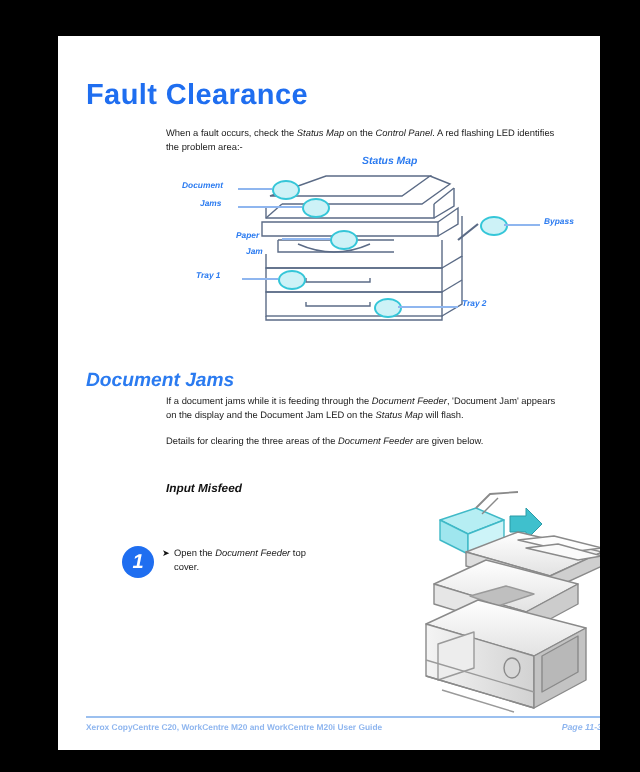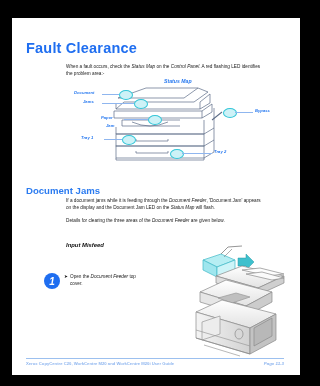--- a/index.html
+++ b/index.html
@@ -6,21 +6,21 @@
   body{
     width:300px;height:386px;
     background:#000;
     font-family:"Liberation Sans",sans-serif;
     overflow:hidden;
     position:relative;
   }
   
   #page{
     position:absolute;
-    left:12px;top:18px;
+    left:29px;top:18px;
     width:288px;height:357px;
     background:#ffffff;
     overflow:hidden;
   }
   
   #tab{
     position:absolute;
     right:0px;top:18px;
     width:14px;height:100px;
     overflow:hidden;
@@ -41,20 +41,21 @@
     line-height:6.6px;
     color:#1a1a1a;
     letter-spacing:0px;
   }
   .para i{font-style:italic;}
   
   .h2{
     position:absolute;
     font-size:9.6px;
     font-weight:bold;
+    font-style:italic;
     color:#2b7bf0;
     text-align:center;
   }
   .h3{
     position:absolute;
     font-size:5.9px;
     font-weight:bold;
     font-style:italic;
     color:#111;
   }

